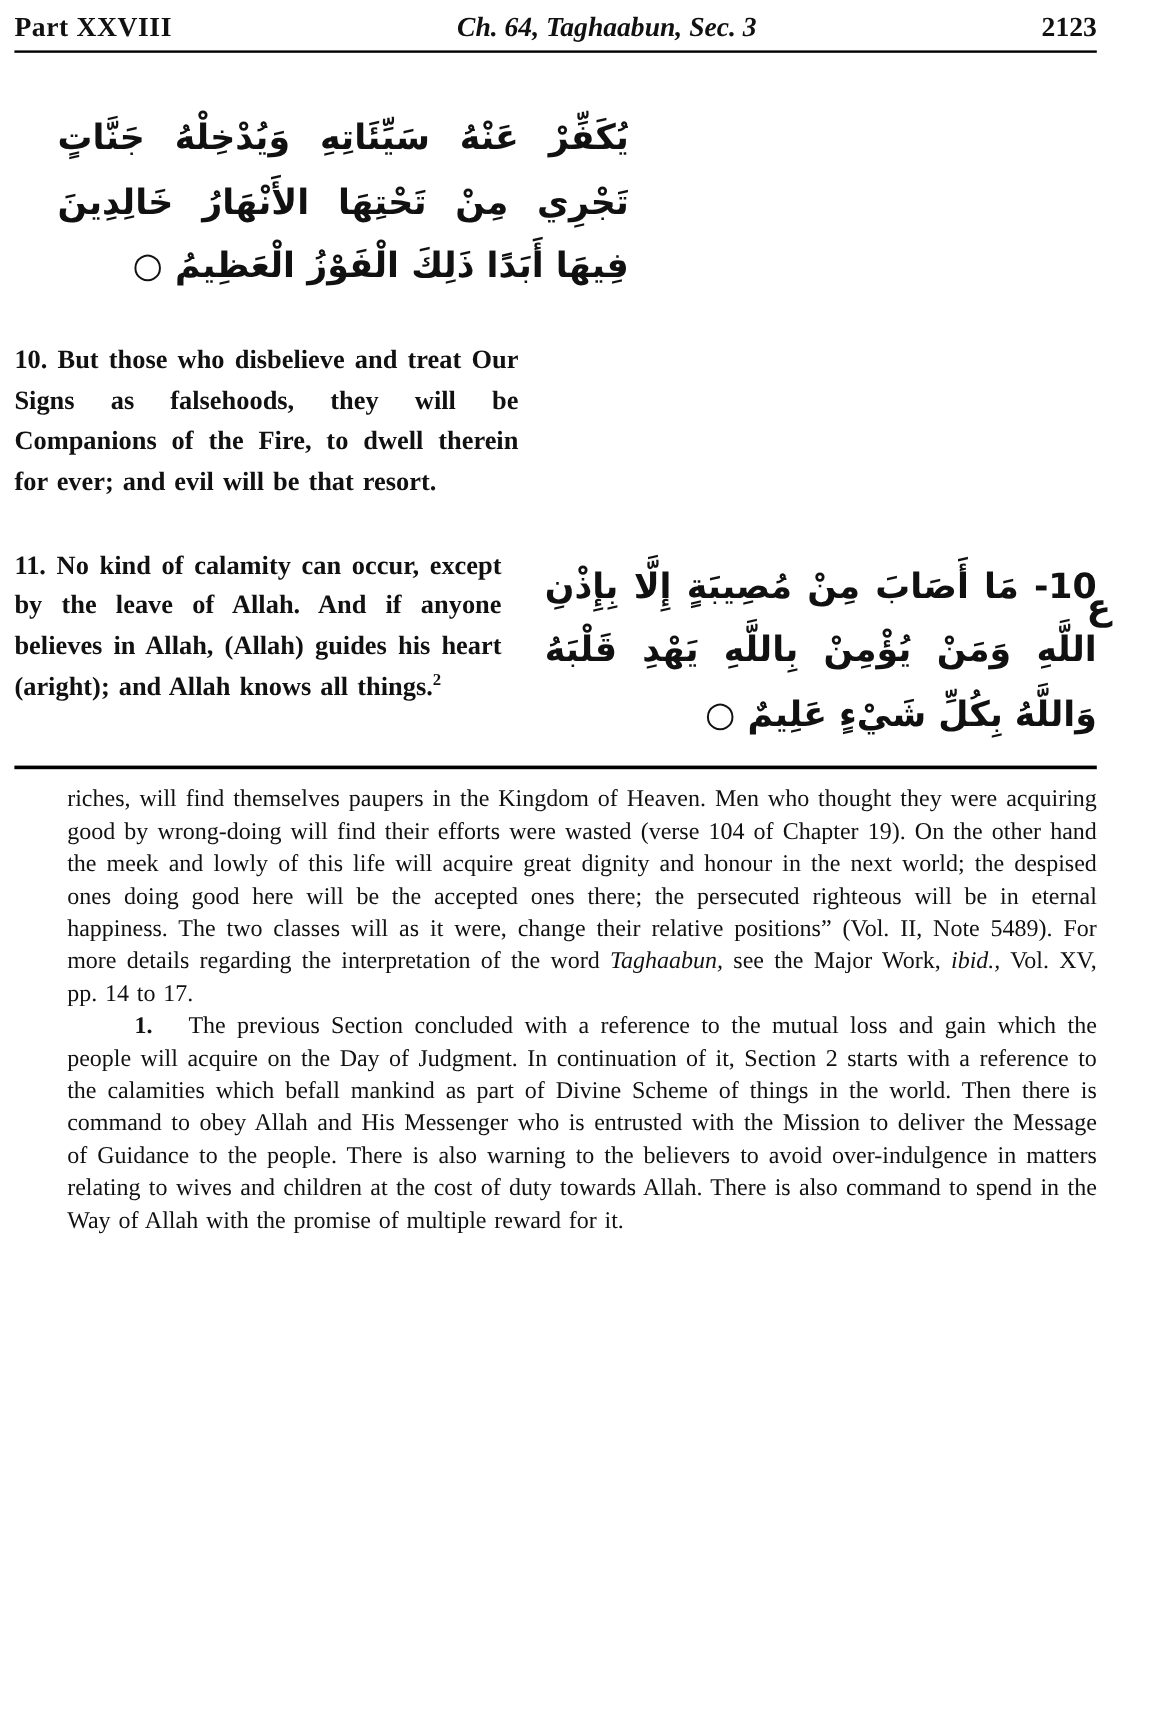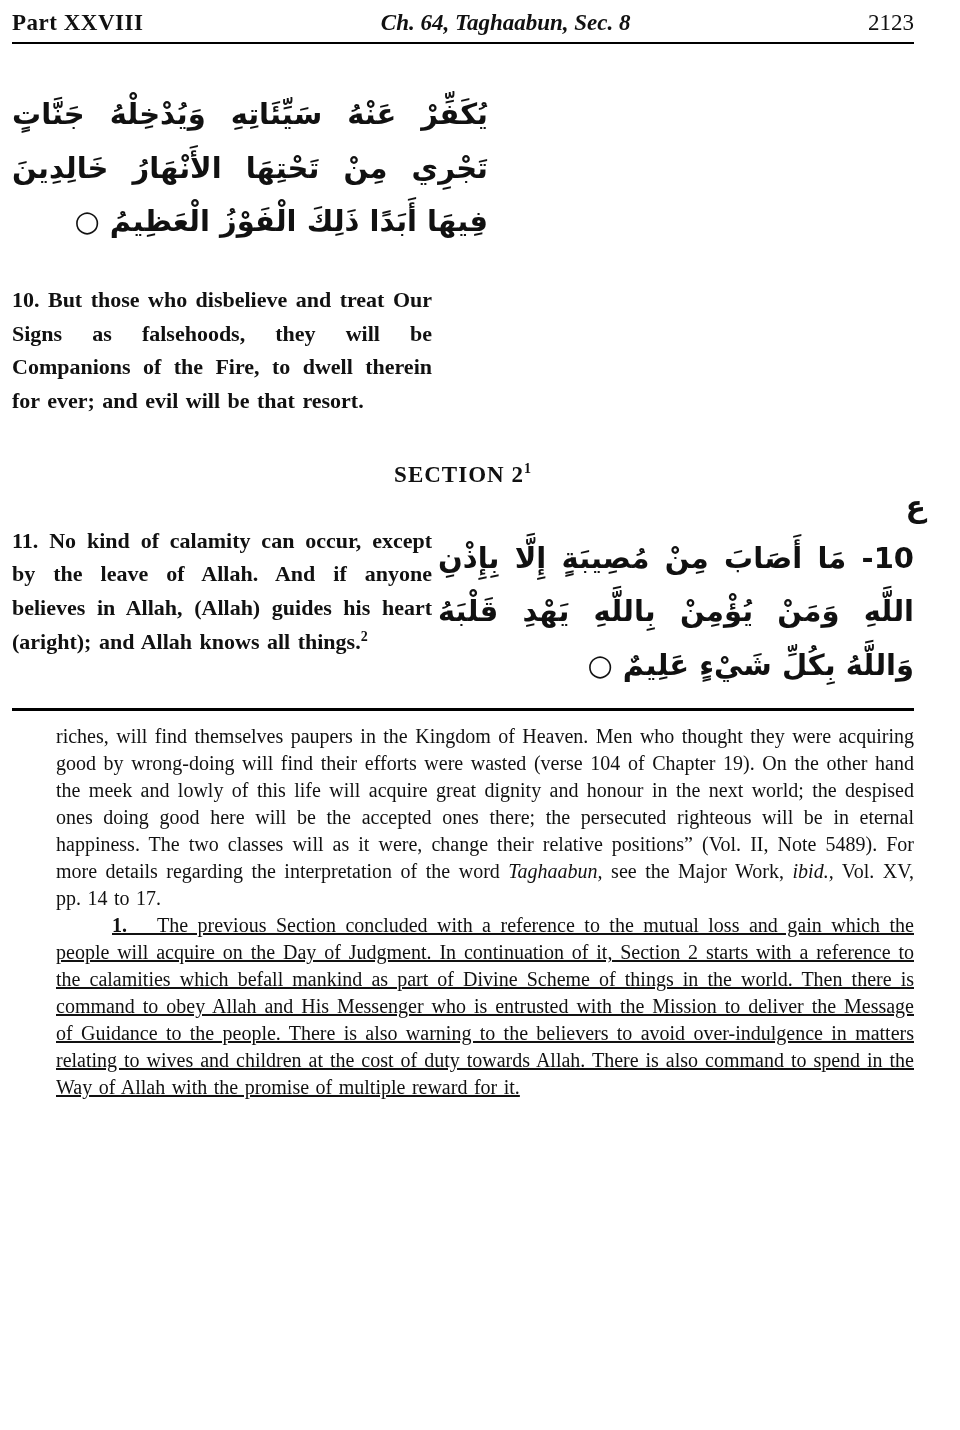--- a/index.html
+++ b/index.html
@@ -23,21 +23,21 @@
   }
   
   .header {
     display: flex;
     justify-content: space-between;
     align-items: baseline;
     font-size: 23px;
   }
   .header .left   { font-weight: 600; letter-spacing: 0.5px; }
   .header .center { font-style: italic; font-weight: 600; }
-  .header .right  { font-weight: 400; }
+  .header .right  { font-weight: 700; }
   .header-rule {
     border: 0;
     border-top: 2px solid #000;
     margin: 6px 0 0 0;
   }
   
   .verse-row {
     display: flex;
     justify-content: space-between;
     align-items: flex-start;
@@ -58,20 +58,21 @@
     line-height: 0;
   }
   .col-ar {
     width: 476px;
     direction: rtl;
     font-family: "DejaVu Sans", sans-serif;
     font-size: 29px;
     line-height: 1.85;
     text-align: justify;
     font-weight: 600;
+    margin-left: 36px;
   }
   .row-1 .col-ar { padding-top: 24px; }
   .row-2 .col-ar { padding-top: 16px; }
   .row-3 .col-ar { padding-top: 8px; }
   
   .section-heading {
     margin-top: 44px;
     text-align: center;
     font-weight: 700;
     font-size: 23px;
@@ -96,55 +97,52 @@
   }
   .footnotes {
     margin-top: 12px;
     font-size: 20px;
     line-height: 1.35;
     text-align: justify;
     word-spacing: 1.5px;
     margin-left: 44px;
   }
   .footnotes p { margin: 0; }
-  .fn-indent { text-indent: 56px; text-decoration: underline; }
+  .fn-indent { text-indent: 56px; }
   
   .contd {
     margin-top: 22px;
     padding-right: 4px;
     text-align: right;
     font-style: italic;
     font-size: 21px;
   }
 </style>
 </head>
 <body>
 
 <div class="page">
 
   <div class="header">
     <span class="left">Part XXVIII</span>
-    <span class="center">Ch. 64, Taghaabun, Sec. 8</span>
+    <span class="center">Ch. 64, Taghaabun, Sec. 3</span>
     <span class="right">2123</span>
   </div>
   <hr class="header-rule">
 
   <div class="verse-row row-1">
     <div class="col-ar" lang="ar" dir="rtl">يُكَفِّرْ عَنْهُ سَيِّئَاتِهِ وَيُدْخِلْهُ جَنَّاتٍ تَجْرِي مِنْ تَحْتِهَا الأَنْهَارُ خَالِدِينَ فِيهَا أَبَدًا ذَلِكَ الْفَوْزُ الْعَظِيمُ ○</div>
   </div>
 
   <div class="verse-row row-2">
     <div class="col-en">10. But those who disbelieve and treat Our Signs as falsehoods, they will be Companions of the Fire, to dwell therein for ever; and evil will be that resort.</div>
   </div>
 
   <div class="ruku-marker">ع</div>
 
-  <div class="section-heading">
-    <span>SECTION 2</span><sup>1</sup>
-  </div>
 
   <div class="verse-row row-3">
     <div class="col-en">
       <span>11. No kind of calamity can occur, except by the leave of Allah. And if anyone believes in Allah, (Allah) guides his heart (aright); and Allah knows all things.</span><sup>2</sup>
     </div>
     <div class="col-ar" lang="ar" dir="rtl">10- مَا أَصَابَ مِنْ مُصِيبَةٍ إِلَّا بِإِذْنِ اللَّهِ وَمَنْ يُؤْمِنْ بِاللَّهِ يَهْدِ قَلْبَهُ وَاللَّهُ بِكُلِّ شَيْءٍ عَلِيمٌ ○</div>
   </div>
 
   <hr class="footnote-rule">
 

